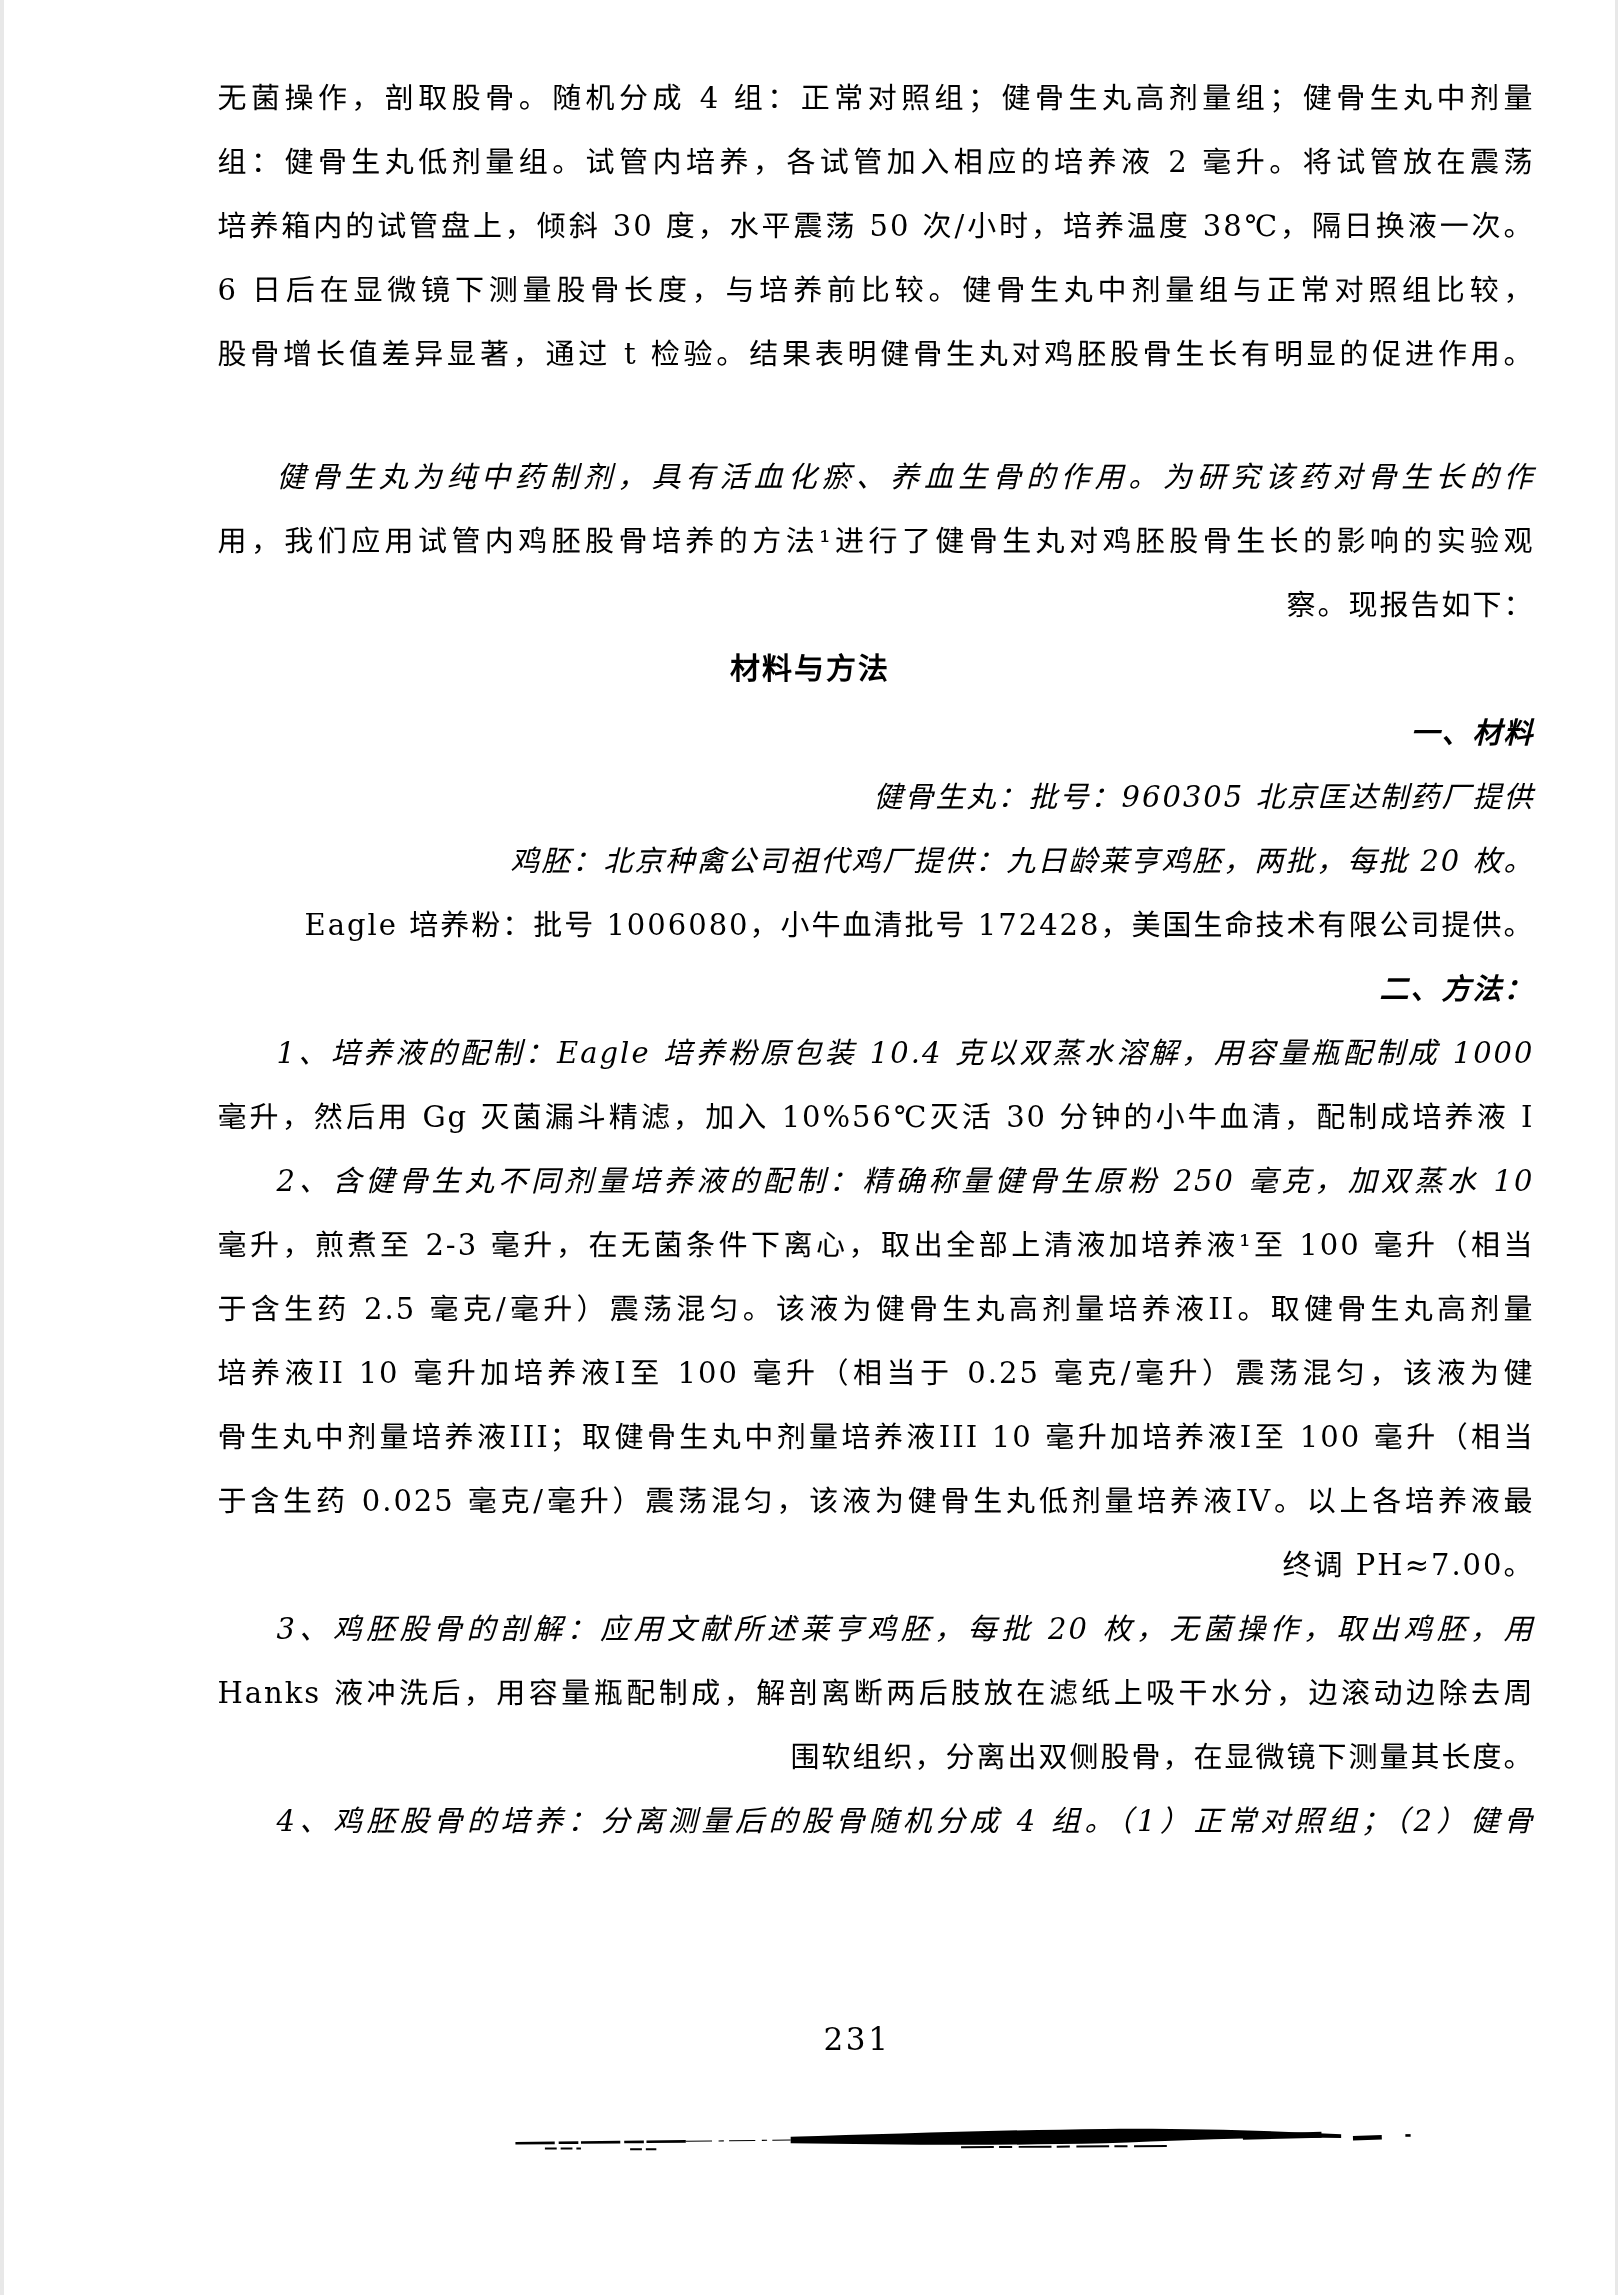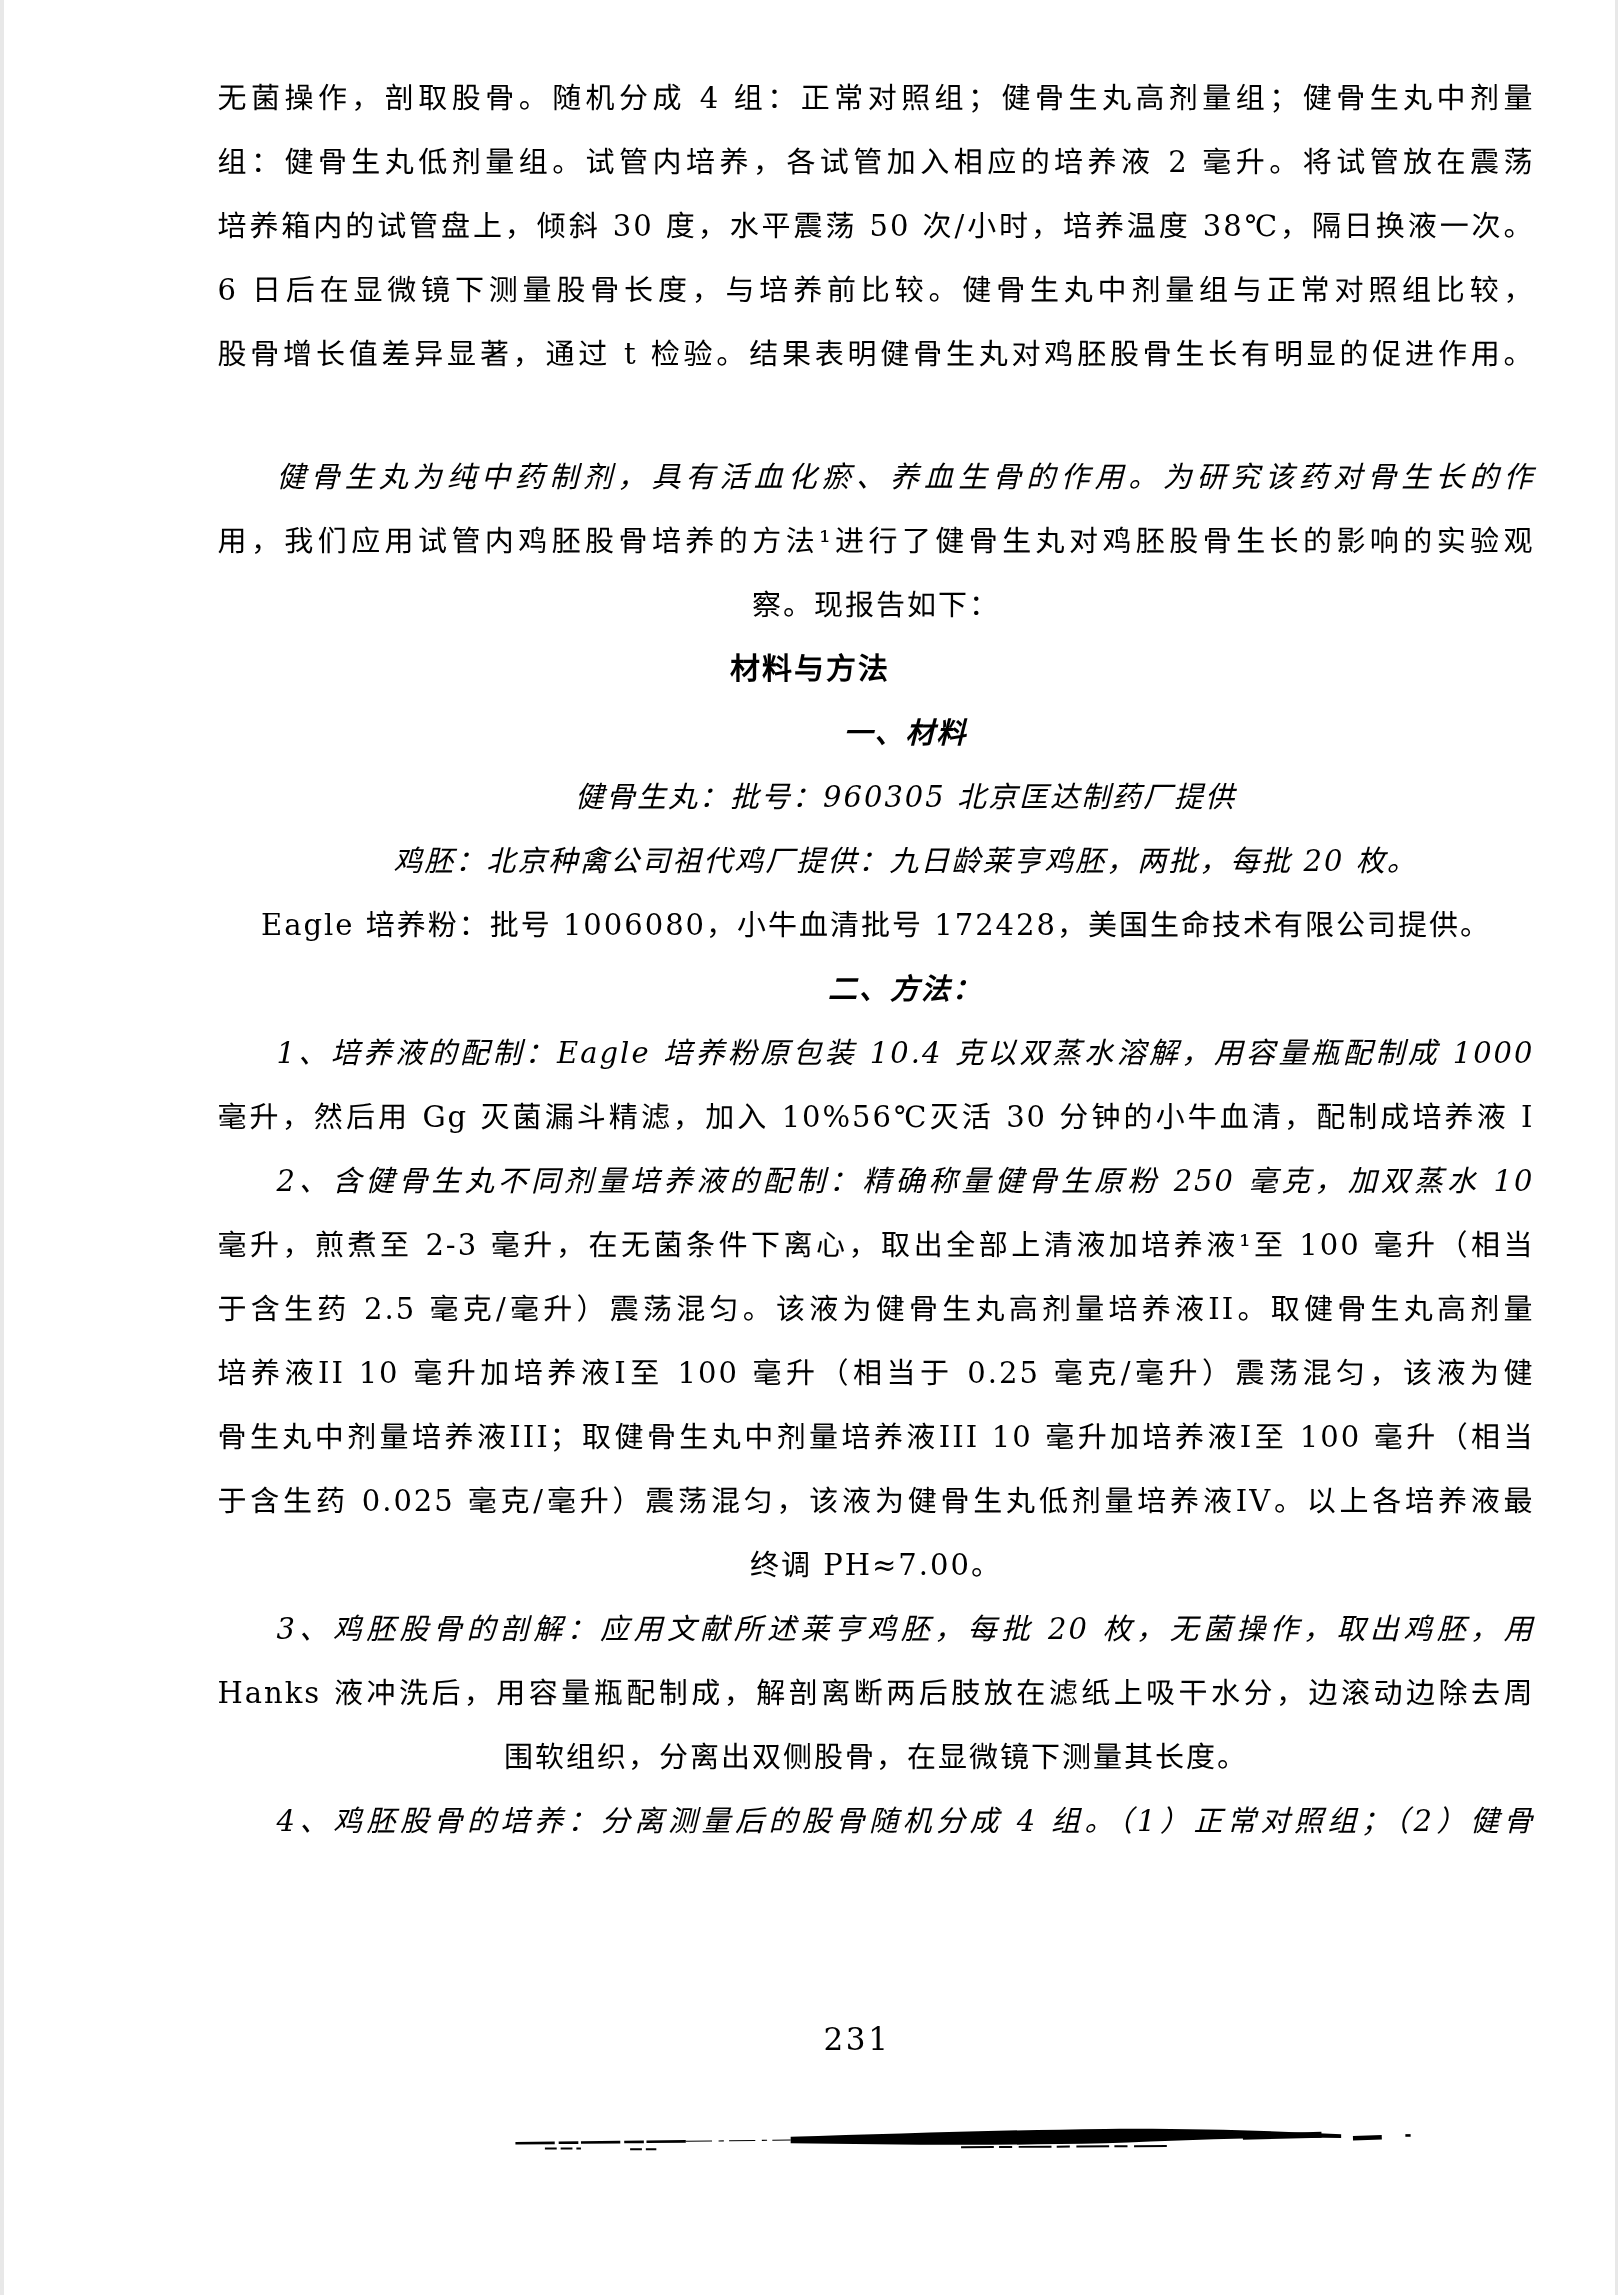--- a/index.html
+++ b/index.html
@@ -22,21 +22,21 @@
     left: 214px;
     top: 66px;
     width: 1317px;
   }
   .line {
     height: 64px;
     line-height: 64px;
     font-size: 29px;
     letter-spacing: 2px;
     white-space: nowrap;
-    text-align: center;
+    text-align: right;
   }
   
   .jst {
     text-align: justify;
     text-align-last: justify;
     text-justify: inter-character;
   }
   
   .ind { padding-left: 59px; font-style: italic; }
   .jst.ind { width: 1258px; }

